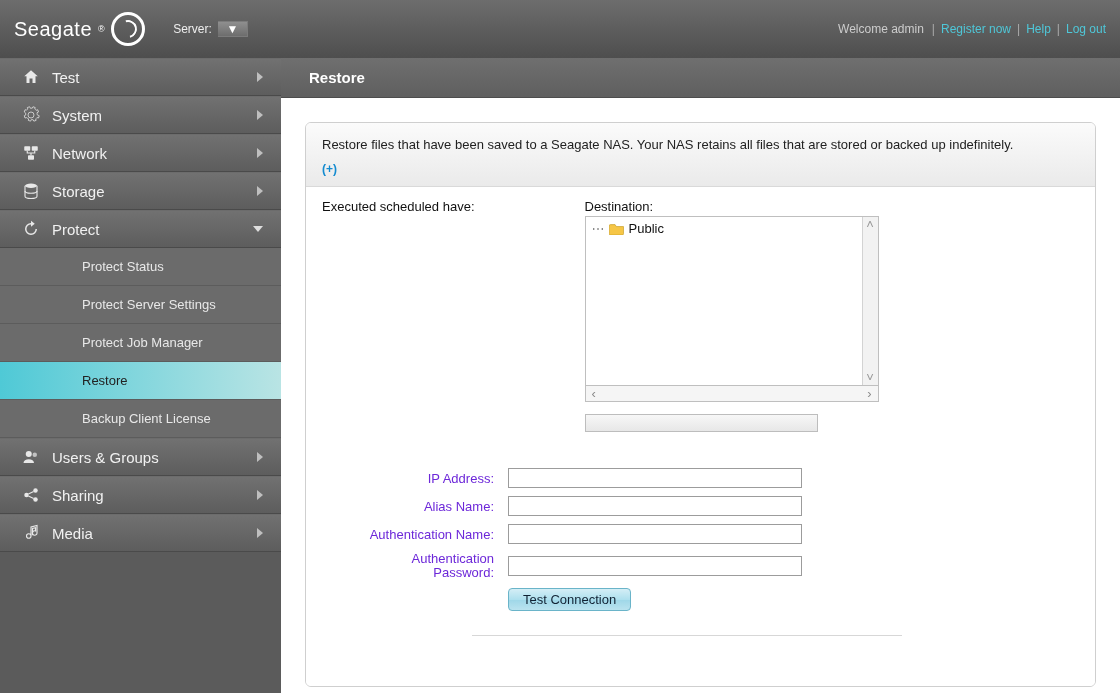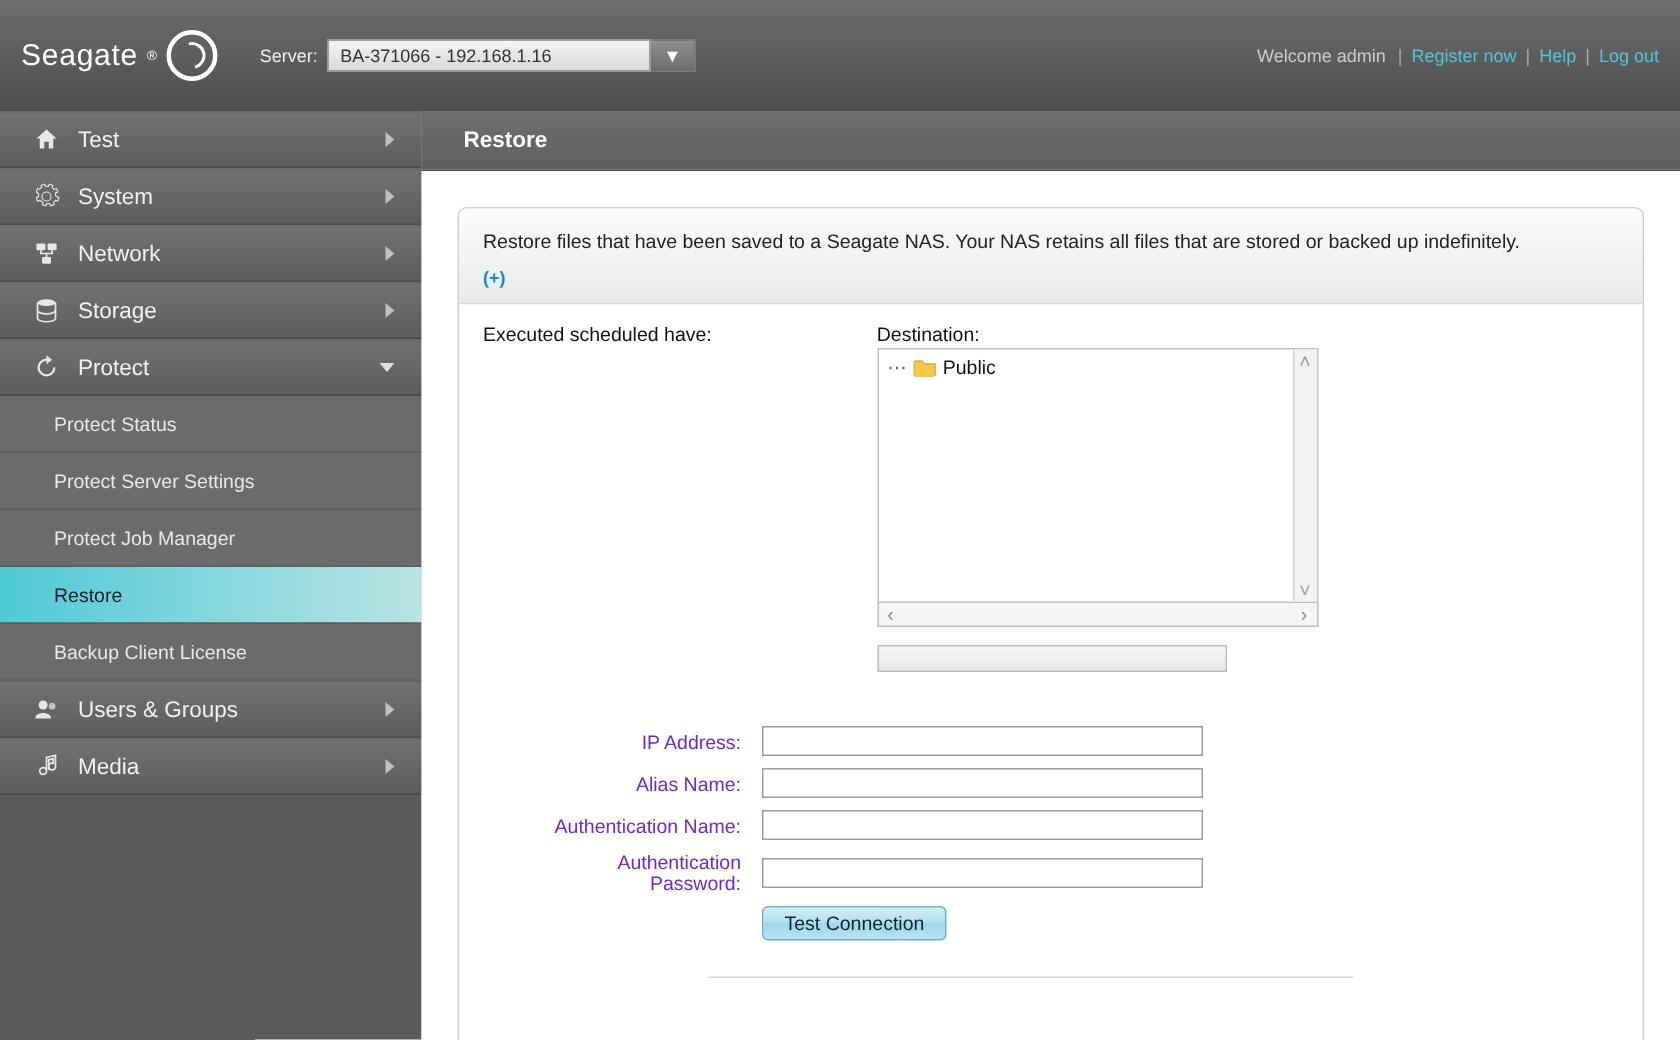--- a/index.html
+++ b/index.html
@@ -6,21 +6,21 @@
   body {
     font-family: Arial, Helvetica, sans-serif;
     font-size: 13px;
     background: #fff;
     width: 1120px;
     height: 693px;
     overflow: hidden;
   }
   
   .header {
-    height: 74px;
+    height: 58px;
     background: linear-gradient(to bottom, #6d6d6d 0%, #4e4e4e 100%);
     display: flex;
     align-items: center;
     padding: 0 14px 0 14px;
     color: #fff;
     position: relative;
   }
   .logo {
     display: flex;
     align-items: center;
@@ -120,21 +120,21 @@
   }
   .nav-item.open .caret {
     border-left: 5px solid transparent;
     border-right: 5px solid transparent;
     border-top: 6px solid #dedede;
     border-bottom: none;
   }
   .sub-item {
     height: 38px;
     display: flex; align-items: center;
-    padding-left: 36px;
+    padding-left: 82px;
     background: #6b6b6b;
     border-bottom: 1px solid #5c5c5c;
     color: #e8e8e8;
     font-size: 13px;
     cursor: pointer;
   }
   .sub-item.active {
     background: linear-gradient(to right,#4fc9d6,#b9e4e4);
     color: #222;
     font-weight: normal;
@@ -293,21 +293,20 @@
 <div class="header">
   <div class="logo">
     <span>Seagate</span>
       <sup>®</sup>
     <span class="mark"></span>
   </div>
 
   <div class="server-block">
     <span>Server:</span>
     <div class="server-select">
-      <div class="server-value">BA-371066 - 192.168.1.16</div>
       <div class="server-arrow">▼</div>
     </div>
   </div>
 
   <div class="top-links">
     <span class="welcome">Welcome admin</span>
     <span class="sep">|</span>
     <a>Register now</a>
     <span class="sep">|</span>
     <a>Help</a>
@@ -395,20 +394,32 @@
         <svg class="ic" viewBox="0 0 24 24">
             <circle cx="9" cy="8" r="4"></circle>
             <path d="M2 20c0-3 3-5 7-5s7 2 7 5"></path>
             <circle cx="17" cy="9" r="3" opacity=".7"></circle>
           </svg>
       </span>
       <span class="label">Users &amp; Groups</span>
       <span class="caret"></span>
     </div>
 
+    <div class="nav-item">
+      <span class="icon">
+        <svg class="ic" viewBox="0 0 24 24">
+            <circle cx="6" cy="12" r="3"></circle>
+            <circle cx="18" cy="6" r="3"></circle>
+            <circle cx="18" cy="18" r="3"></circle>
+            <path d="M8.5 10.8l7-3.6M8.5 13.2l7 3.6" stroke="#e8e8e8" stroke-width="1.5"></path>
+          </svg>
+      </span>
+      <span class="label">Sharing</span>
+      <span class="caret"></span>
+    </div>
 
     <div class="nav-item">
       <span class="icon">
         <svg class="ic" viewBox="0 0 24 24">
             <path d="M9 19a3 3 0 100-6 3 3 0 000 6zM12 16V4l8-2v10a3 3 0 11-2-2.8V5l-4 1v9" fill="none" stroke="#e8e8e8" stroke-width="1.5"></path>
           </svg>
       </span>
       <span class="label">Media</span>
       <span class="caret"></span>
     </div>

